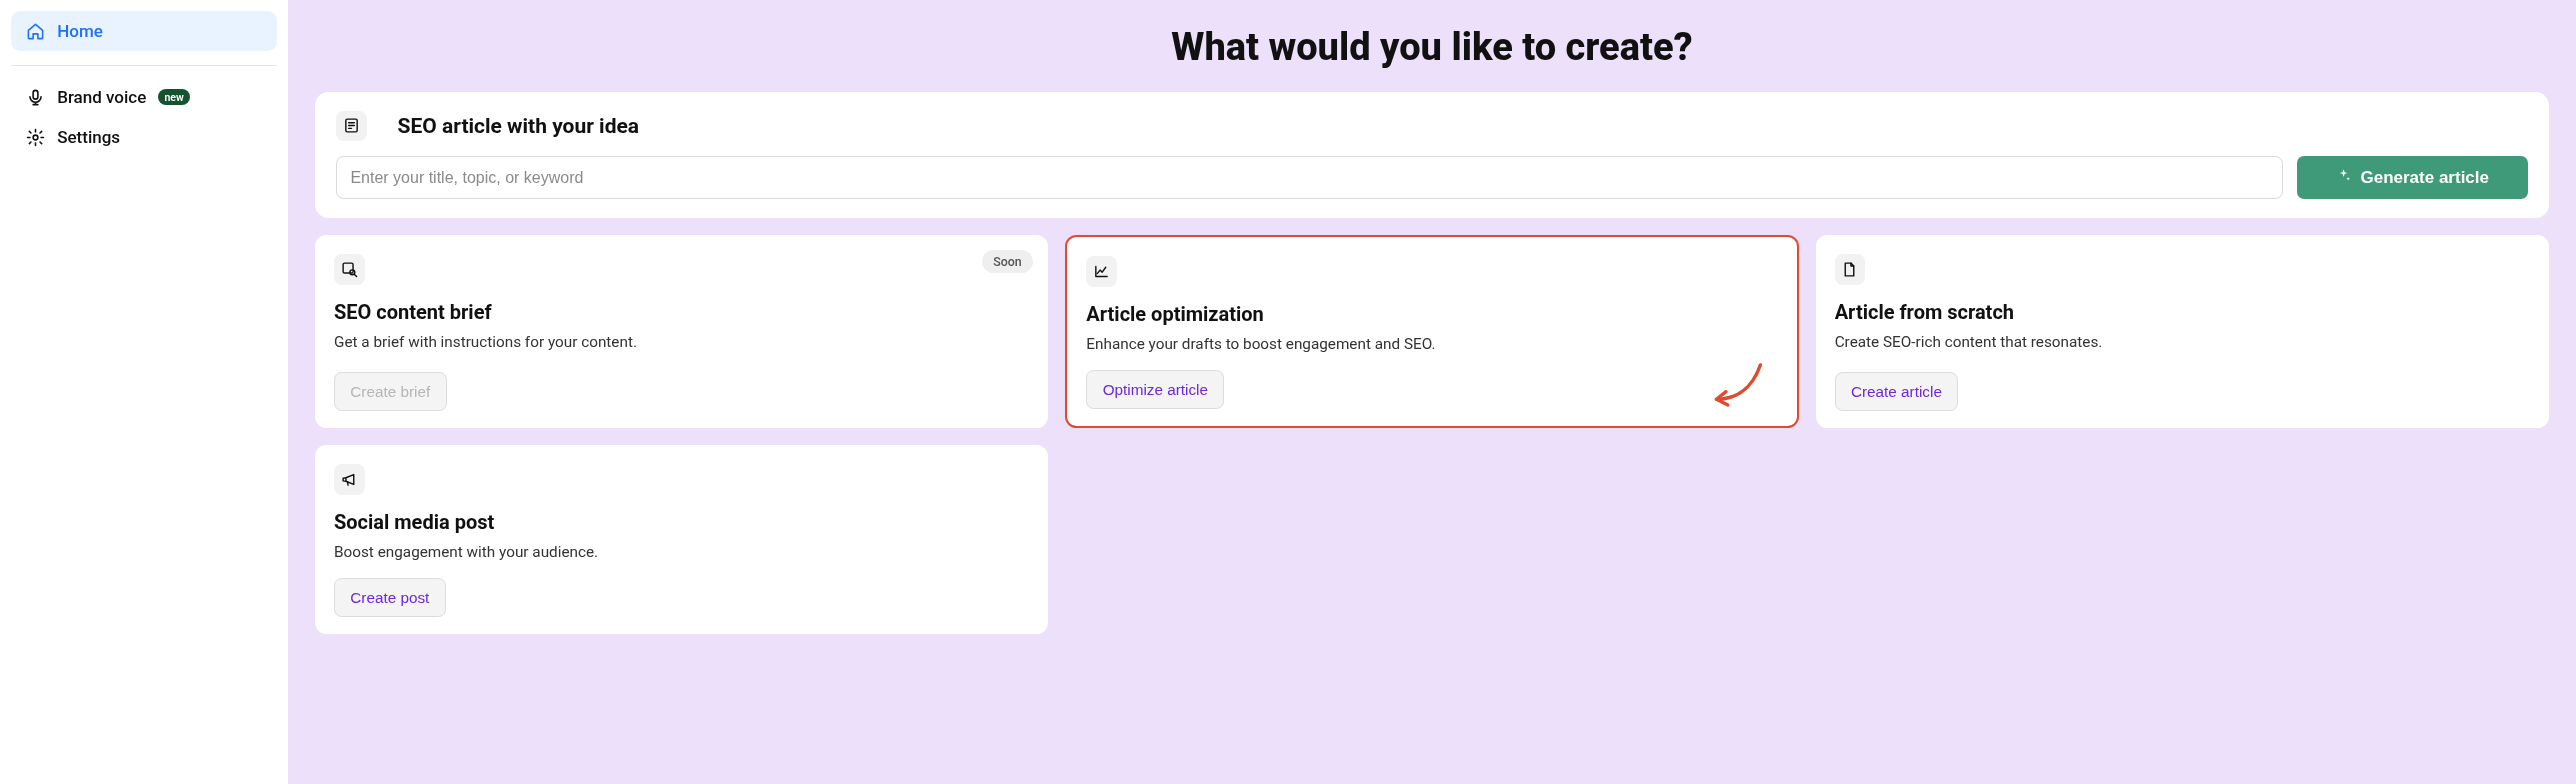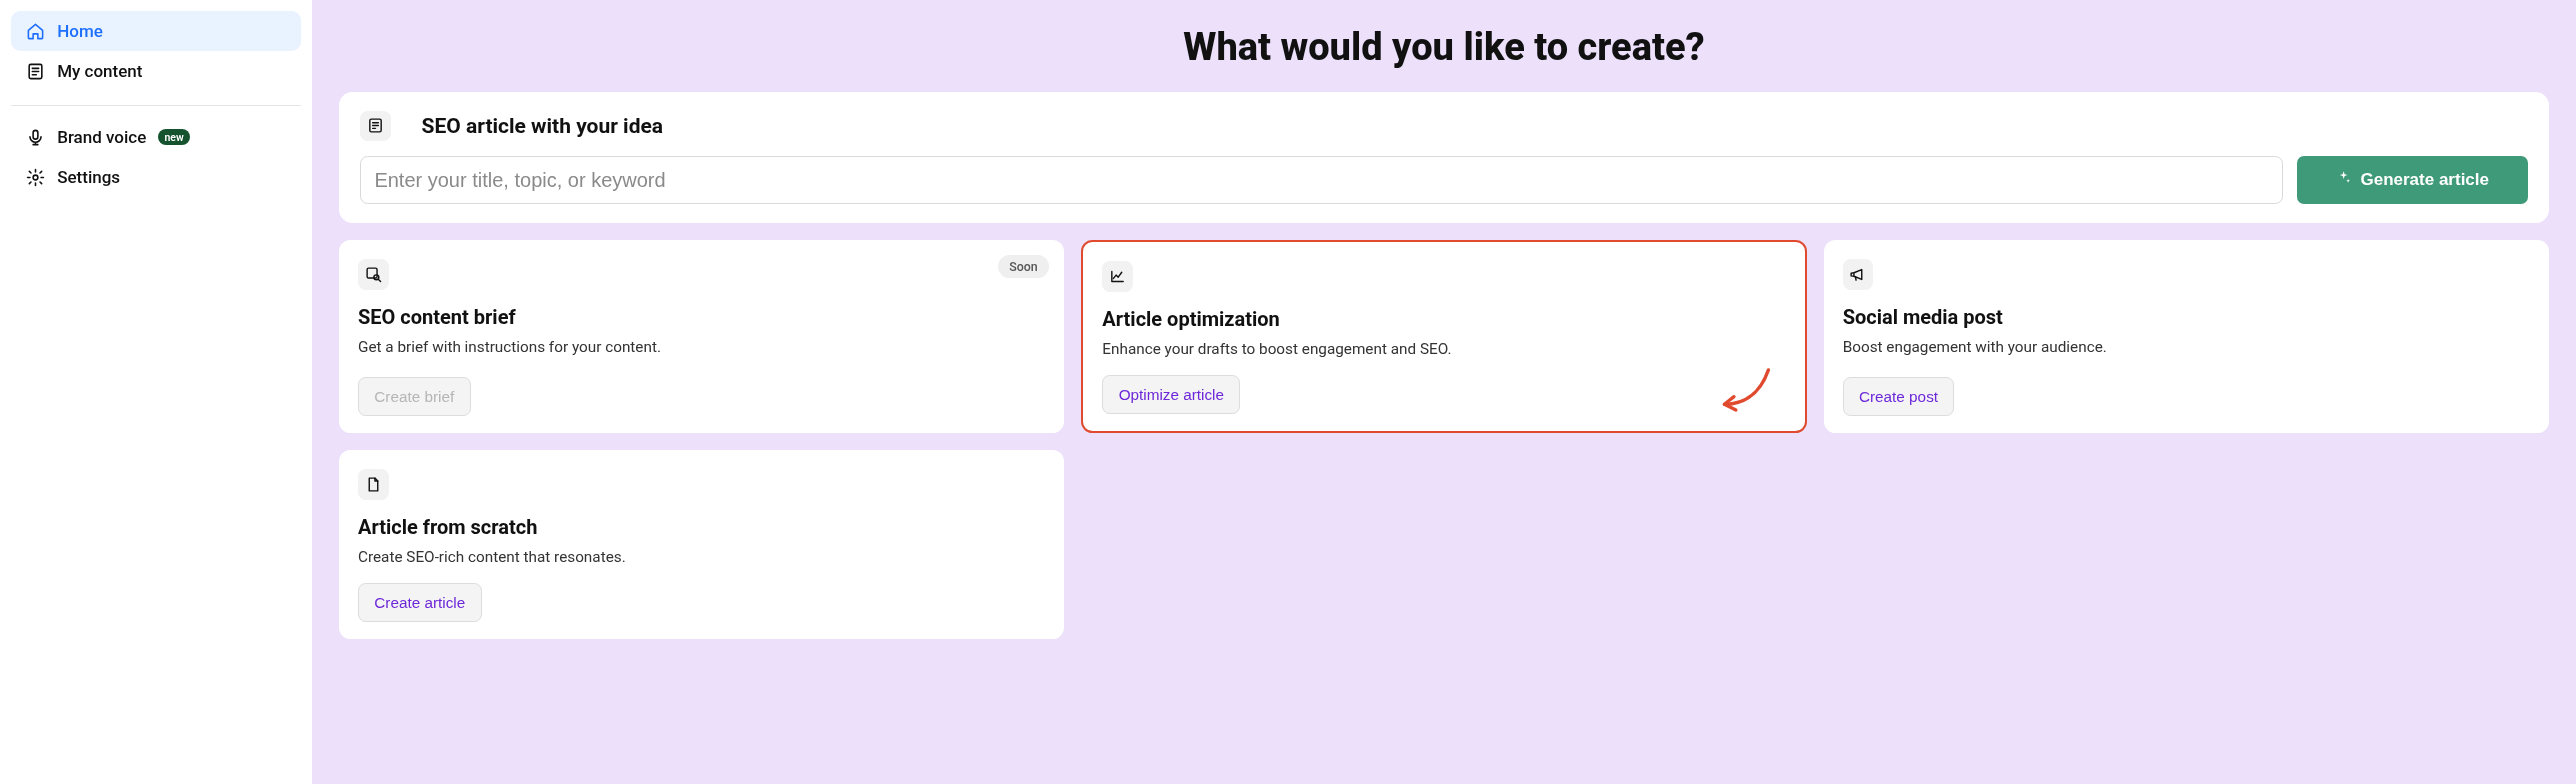--- a/index.html
+++ b/index.html
@@ -7,21 +7,21 @@
   body {
     font-family: -apple-system, BlinkMacSystemFont, "Segoe UI", Roboto, "Helvetica Neue", Arial, sans-serif;
     background: #fff;
     color: #111;
     display: flex;
     min-height: 458px;
   }
 
   
   .sidebar {
-    width: 312px;
+    width: 288px;
     padding: 11.4px;
     background: #fff;
     flex-shrink: 0;
   }
   .sidebar-group {
     padding-bottom: 7.6px;
   }
   .sidebar-divider {
     border: none;
     border-top: 1px solid #e5e5e5;
@@ -102,21 +102,21 @@
     display: flex;
     gap: 13.4px;
     align-items: stretch;
   }
   .hero-input {
     flex: 1;
     border: 1px solid #d9d9d9;
     background: #fff;
     border-radius: 7.6px;
     padding: 11.4px 13.4px;
-    font-size: 20px;
+    font-size: 16px;
     color: #111;
     outline: none;
   }
   .hero-input::placeholder { color: #8a8a8a; }
   .generate-btn {
     background: #3f9a7a;
     color: #fff;
     border: none;
     border-radius: 7px;
     padding: 0 39px;
@@ -215,29 +215,20 @@
 <nav class="sidebar">
   <div class="sidebar-group">
     <div class="sidebar-item active">
       <span class="icon">
         <svg width="19" height="19" viewBox="0 0 24 24">
             <path class="icon-stroke" d="M3 10.5 12 3l9 7.5V20a1 1 0 0 1-1 1h-5v-6h-6v6H4a1 1 0 0 1-1-1z"></path>
           </svg>
       </span>
       <span>Home</span>
     </div>
-    <div class="sidebar-item">
-      <span class="icon">
-        <svg width="19" height="19" viewBox="0 0 24 24">
-            <rect class="icon-stroke" x="4" y="3" width="16" height="18" rx="2"></rect>
-            <path class="icon-stroke" d="M8 8h8M8 12h8M8 16h5"></path>
-          </svg>
-      </span>
-      <span>My content</span>
-    </div>
   </div>
   <hr class="sidebar-divider">
   <div class="sidebar-group">
     <div class="sidebar-item">
       <span class="icon">
         <svg width="19" height="19" viewBox="0 0 24 24">
             <rect class="icon-stroke" x="9" y="3" width="6" height="11" rx="3"></rect>
             <path class="icon-stroke" d="M5 11a7 7 0 0 0 14 0M12 18v3M9 21h6"></path>
           </svg>
       </span>
@@ -312,36 +303,36 @@
         <svg width="67" height="50" viewBox="0 0 70 52">
           <path d="M60 6 C 50 35, 30 42, 14 42" stroke="#e04a2f" stroke-width="3.5" fill="none" stroke-linecap="round"></path>
           <path d="M14 42 L24 34 M14 42 L26 48" stroke="#e04a2f" stroke-width="3.5" fill="none" stroke-linecap="round"></path>
         </svg>
       </span>
     </div>
 
     <div class="card">
       <span class="card-icon">
         <svg width="17" height="17" viewBox="0 0 24 24">
+            <path class="icon-stroke" d="M6 3h8l4 4v14H6z"></path>
+            <path class="icon-stroke" d="M14 3v4h4"></path>
+          </svg>
+      </span>
+      <div class="card-title">Article from scratch</div>
+      <div class="card-desc">Create SEO-rich content that resonates.</div>
+      <button class="card-btn">Create article</button>
+    </div>
+
+    <div class="card">
+      <span class="card-icon">
+        <svg width="17" height="17" viewBox="0 0 24 24">
             <path class="icon-stroke" d="M3 10v4l4 .5V9.5zM7 9.5 18 5v14L7 14.5"></path>
             <path class="icon-stroke" d="M9 15l1 5"></path>
           </svg>
       </span>
       <div class="card-title">Social media post</div>
       <div class="card-desc">Boost engagement with your audience.</div>
       <button class="card-btn">Create post</button>
     </div>
 
-    <div class="card">
-      <span class="card-icon">
-        <svg width="17" height="17" viewBox="0 0 24 24">
-            <path class="icon-stroke" d="M6 3h8l4 4v14H6z"></path>
-            <path class="icon-stroke" d="M14 3v4h4"></path>
-          </svg>
-      </span>
-      <div class="card-title">Article from scratch</div>
-      <div class="card-desc">Create SEO-rich content that resonates.</div>
-      <button class="card-btn">Create article</button>
-    </div>
-
   </section>
 </main>
 
 
 </body></html>

